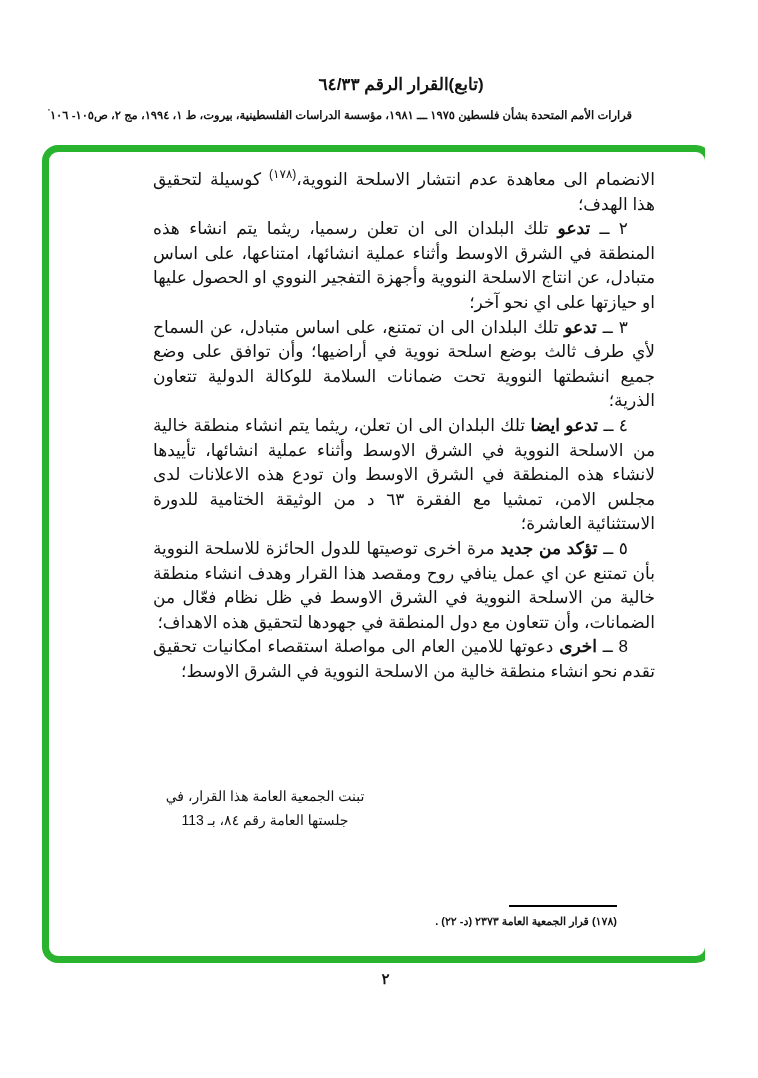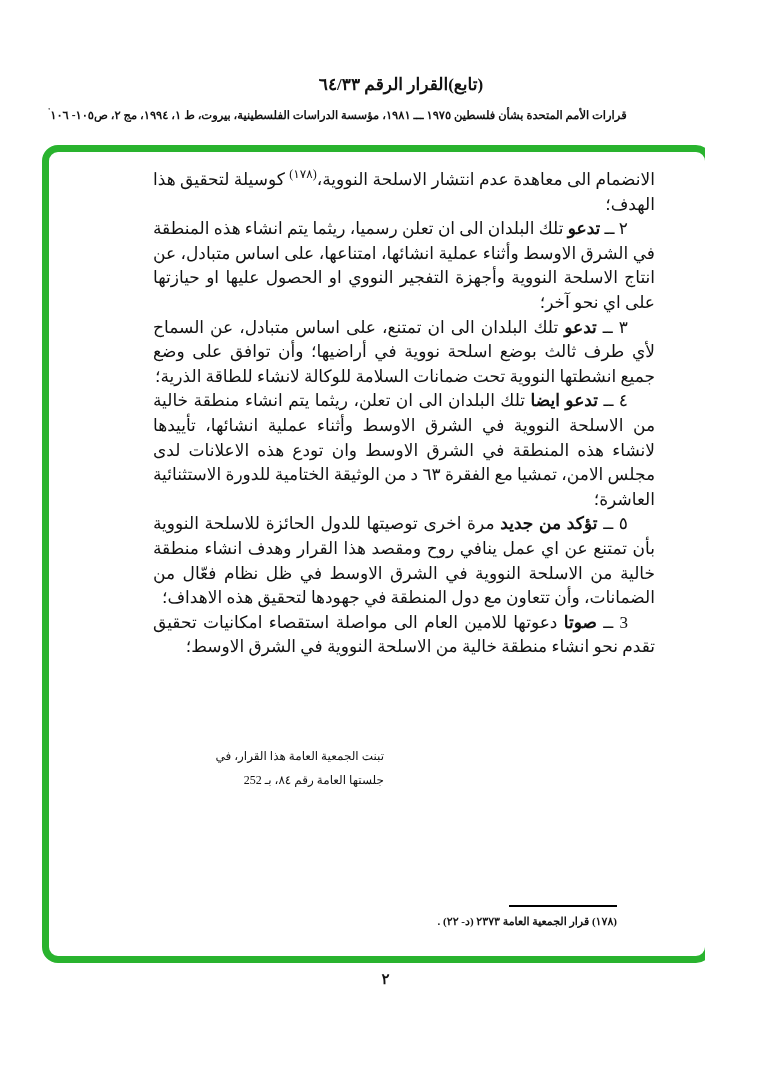--- a/index.html
+++ b/index.html
@@ -1,18 +1,18 @@
 <!DOCTYPE html>
 <html lang="ar"><head>
 <meta charset="utf-8">
 <style>
   html,body { margin:0; padding:0; background:#ffffff; }
   .page {
     position:relative; width:705px; height:1078px; background:#ffffff;
-    font-family:Liberation Serif, serif; color:#121212; overflow:hidden;
+    font-family:Liberation Sans, sans-serif; color:#121212; overflow:hidden;
   }
   .header-title {
     position:absolute; top:74px; left:44px; width:714px;
     text-align:center; direction:rtl; font-weight:bold; font-size:17px;
     white-space:nowrap; letter-spacing:0.5px;
   }
   .header-source {
     position:absolute; top:108px; left:48px; width:710px;
     text-align:left; direction:rtl; font-weight:bold; font-size:11.5px;
     white-space:nowrap;
@@ -25,22 +25,22 @@
   }
   .body-text {
     position:absolute; top:168px; left:153px; width:502px;
     direction:rtl; text-align:justify; font-size:17px; line-height:24.6px;
   }
   .para { margin:0; }
   .para.indent { text-indent:27px; }
   .b { font-weight:bold;margin-top:46px; }
   .fn-ref { font-size:12px; vertical-align:super; line-height:0; }
   .adoption {
-    position:absolute; top:744px; left:146px; width:238px;
-    direction:rtl; text-align:right; font-size:12px; line-height:24.3px;
+    position:absolute; top:784px; left:146px; width:238px;
+    direction:rtl; text-align:center; font-size:14px; line-height:24.3px;
   }
   .adoption-line { white-space:nowrap; }
   .footnote {
     position:absolute; top:905px; right:88px; direction:rtl; text-align:center;
   }
   .footnote-rule {
     width:108px; height:2px; background:#000; margin:0 0 8px auto;
   }
   .footnote-text { font-size:11px; font-weight:bold; white-space:nowrap; }
   .page-number {
@@ -55,29 +55,29 @@
 
   <div class="header-title">(تابع)القرار الرقم ٦٤/٣٣</div>
 
   <div class="header-source"><span>قرارات الأمم المتحدة بشأن فلسطين ١٩٧٥ ـــ ١٩٨١، مؤسسة الدراسات الفلسطينية، بيروت، ط ١، ١٩٩٤، مج ٢، ص١٠٥- ١٠٦</span><span class="src-mark">'</span></div>
 
   <div class="frame" style="border-color: rgb(41, 179, 46);"></div>
 
   <div class="body-text">
       <p class="para"><span>الانضمام الى معاهدة عدم انتشار الاسلحة النووية،</span><span class="fn-ref">(١٧٨)</span><span> كوسيلة لتحقيق هذا الهدف؛</span></p>
       <p class="para indent"><span>٢ ــ </span><span class="b">تدعو</span><span> تلك البلدان الى ان تعلن رسميا، ريثما يتم انشاء هذه المنطقة في الشرق الاوسط وأثناء عملية انشائها، امتناعها، على اساس متبادل، عن انتاج الاسلحة النووية وأجهزة التفجير النووي او الحصول عليها او حيازتها على اي نحو آخر؛</span></p>
-      <p class="para indent"><span>٣ ــ </span><span class="b">تدعو</span><span> تلك البلدان الى ان تمتنع، على اساس متبادل، عن السماح لأي طرف ثالث بوضع اسلحة نووية في أراضيها؛ وأن توافق على وضع جميع انشطتها النووية تحت ضمانات السلامة للوكالة لانشاء للطاقة الذرية؛</span></p>
+      <p class="para indent"><span>٣ ــ </span><span class="b">تدعو</span><span> تلك البلدان الى ان تمتنع، على اساس متبادل، عن السماح لأي طرف ثالث بوضع اسلحة نووية في أراضيها؛ وأن توافق على وضع جميع انشطتها النووية تحت ضمانات السلامة للوكالة الدولية تتعاون الذرية؛</span></p>
       <p class="para indent"><span>٤ ــ </span><span class="b">تدعو ايضا</span><span> تلك البلدان الى ان تعلن، ريثما يتم انشاء منطقة خالية من الاسلحة النووية في الشرق الاوسط وأثناء عملية انشائها، تأييدها لانشاء هذه المنطقة في الشرق الاوسط وان تودع هذه الاعلانات لدى مجلس الامن، تمشيا مع الفقرة ٦٣ د من الوثيقة الختامية للدورة الاستثنائية العاشرة؛</span></p>
       <p class="para indent"><span>٥ ــ </span><span class="b">تؤكد من جديد</span><span> مرة اخرى توصيتها للدول الحائزة للاسلحة النووية بأن تمتنع عن اي عمل ينافي روح ومقصد هذا القرار وهدف انشاء منطقة خالية من الاسلحة النووية في الشرق الاوسط في ظل نظام فعّال من الضمانات، وأن تتعاون مع دول المنطقة في جهودها لتحقيق هذه الاهداف؛</span></p>
-      <p class="para indent"><span>3 ــ </span><span class="b">صوتا</span><span> دعوتها للامين العام الى مواصلة استقصاء امكانيات تحقيق تقدم نحو انشاء منطقة خالية من الاسلحة النووية في الشرق الاوسط؛</span></p>
+      <p class="para indent"><span>8 ــ </span><span class="b">اخرى</span><span> دعوتها للامين العام الى مواصلة استقصاء امكانيات تحقيق تقدم نحو انشاء منطقة خالية من الاسلحة النووية في الشرق الاوسط؛</span></p>
     </div>
 
   <div class="adoption">
       <div class="adoption-line">تبنت الجمعية العامة هذا القرار، في</div>
-      <div class="adoption-line">جلستها العامة رقم ٨٤، بـ 252</div>
+      <div class="adoption-line">جلستها العامة رقم ٨٤، بـ 113</div>
     </div>
 
   <div class="footnote">
     <div class="footnote-rule"></div>
     <div class="footnote-text">(١٧٨) قرار الجمعية العامة ٢٣٧٣ (د- ٢٢) .</div>
   </div>
 
   <div class="page-number">٢</div>
 
 </div>

